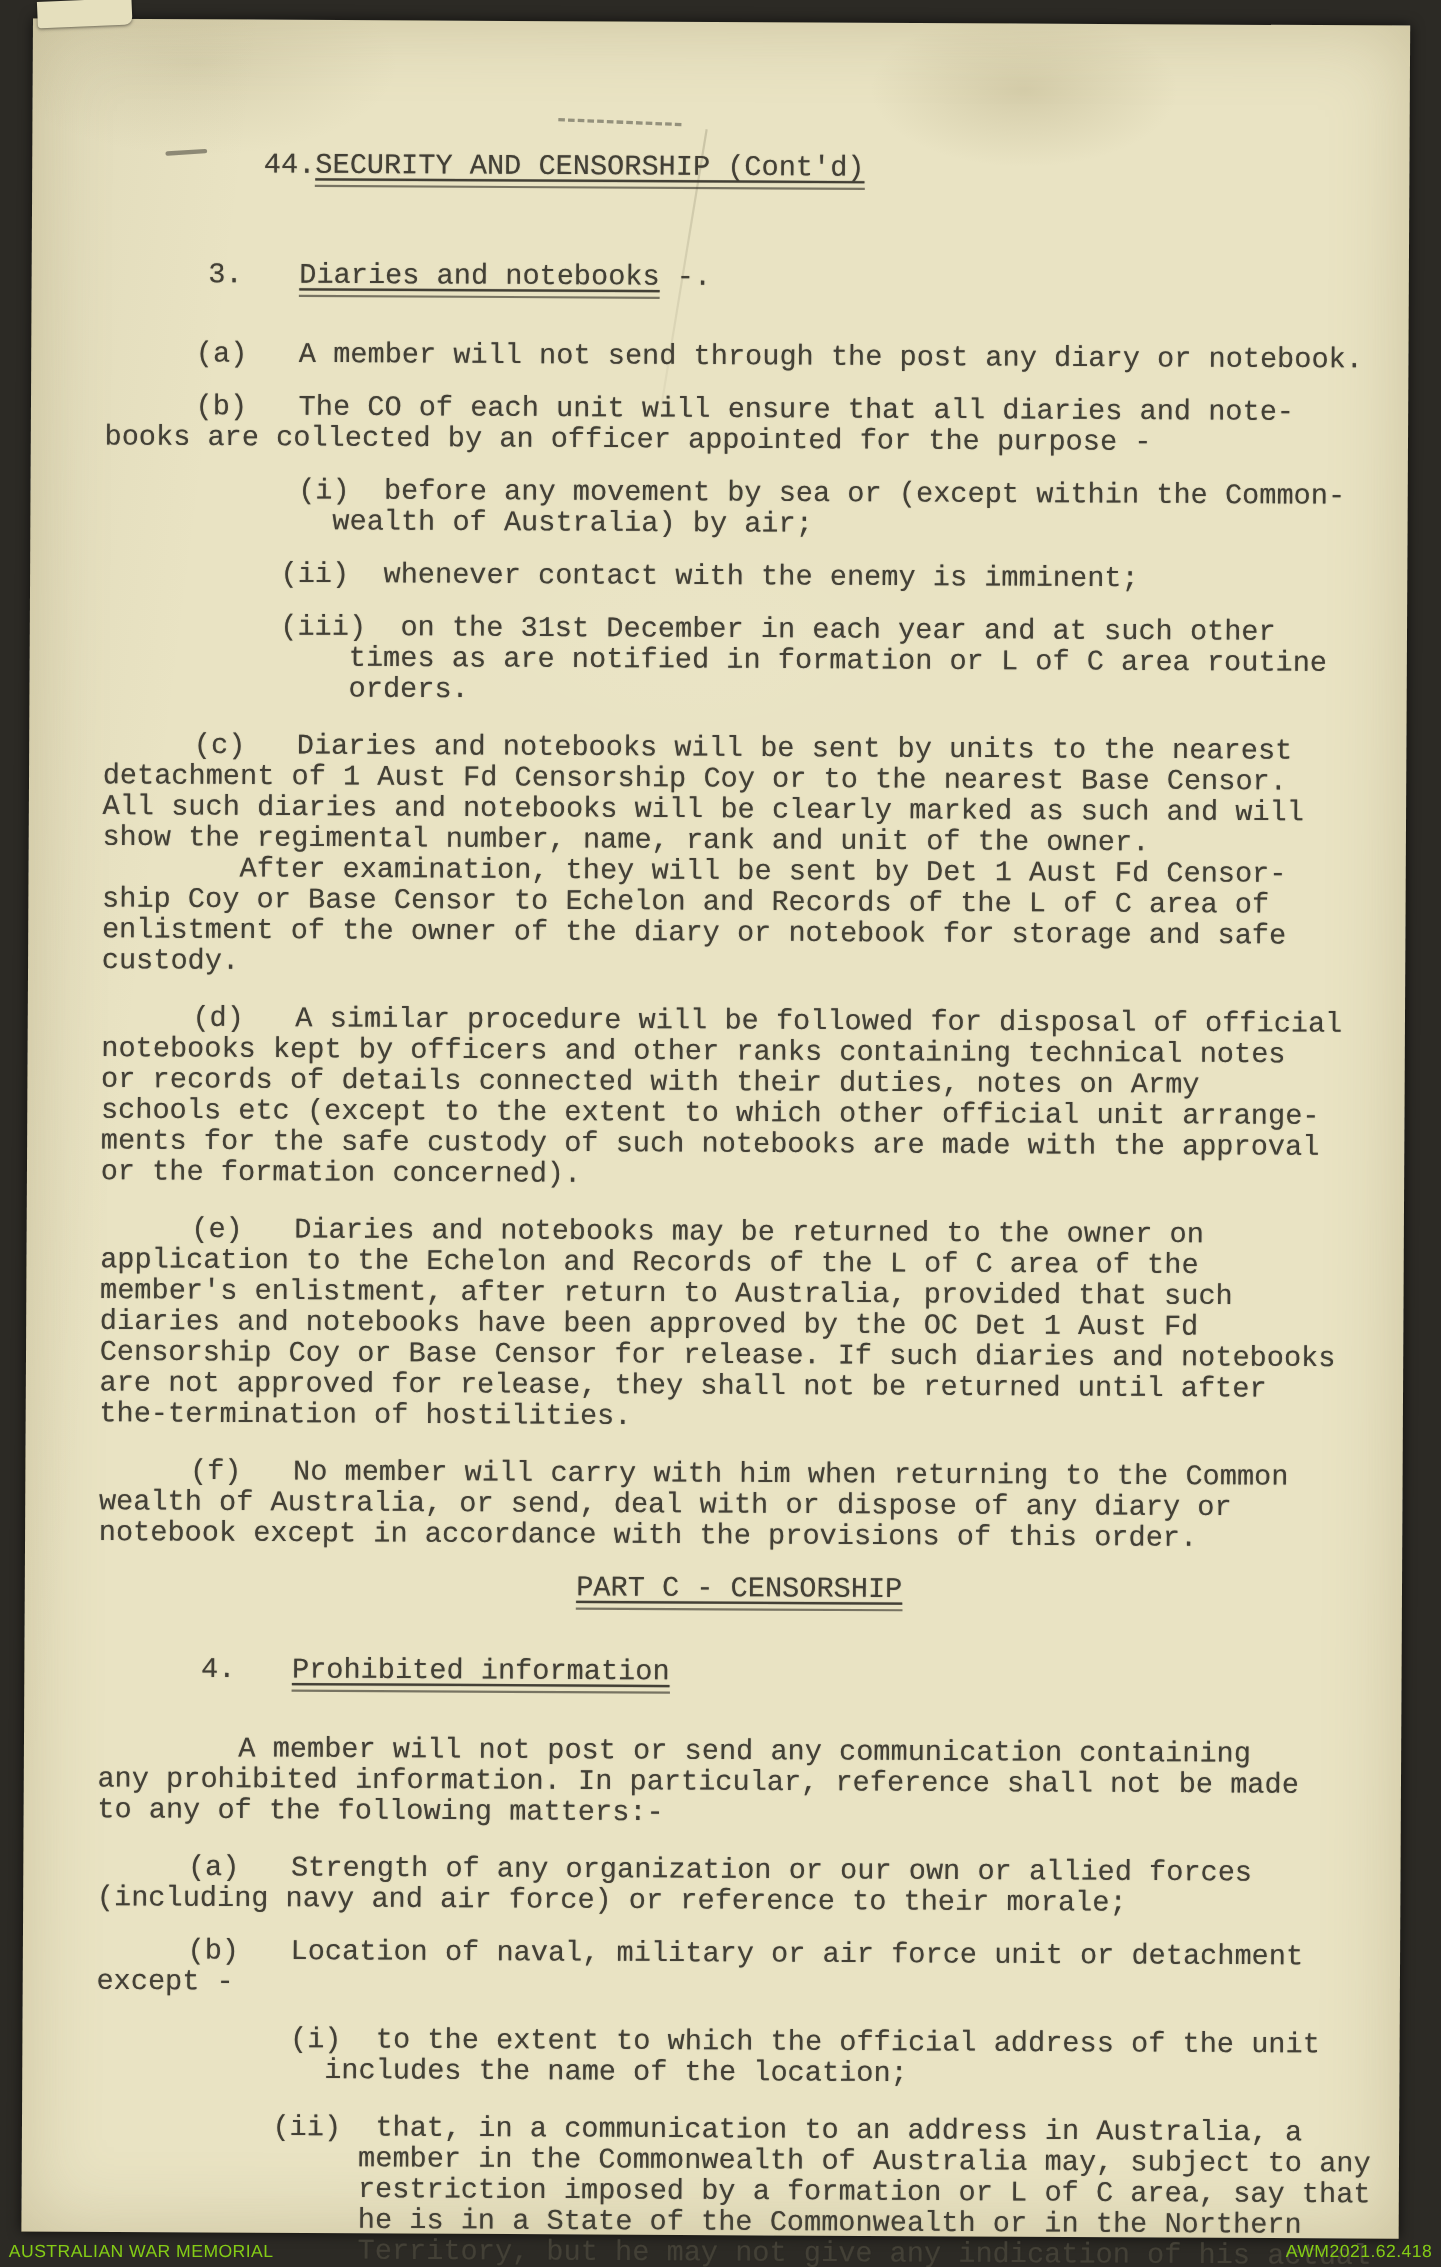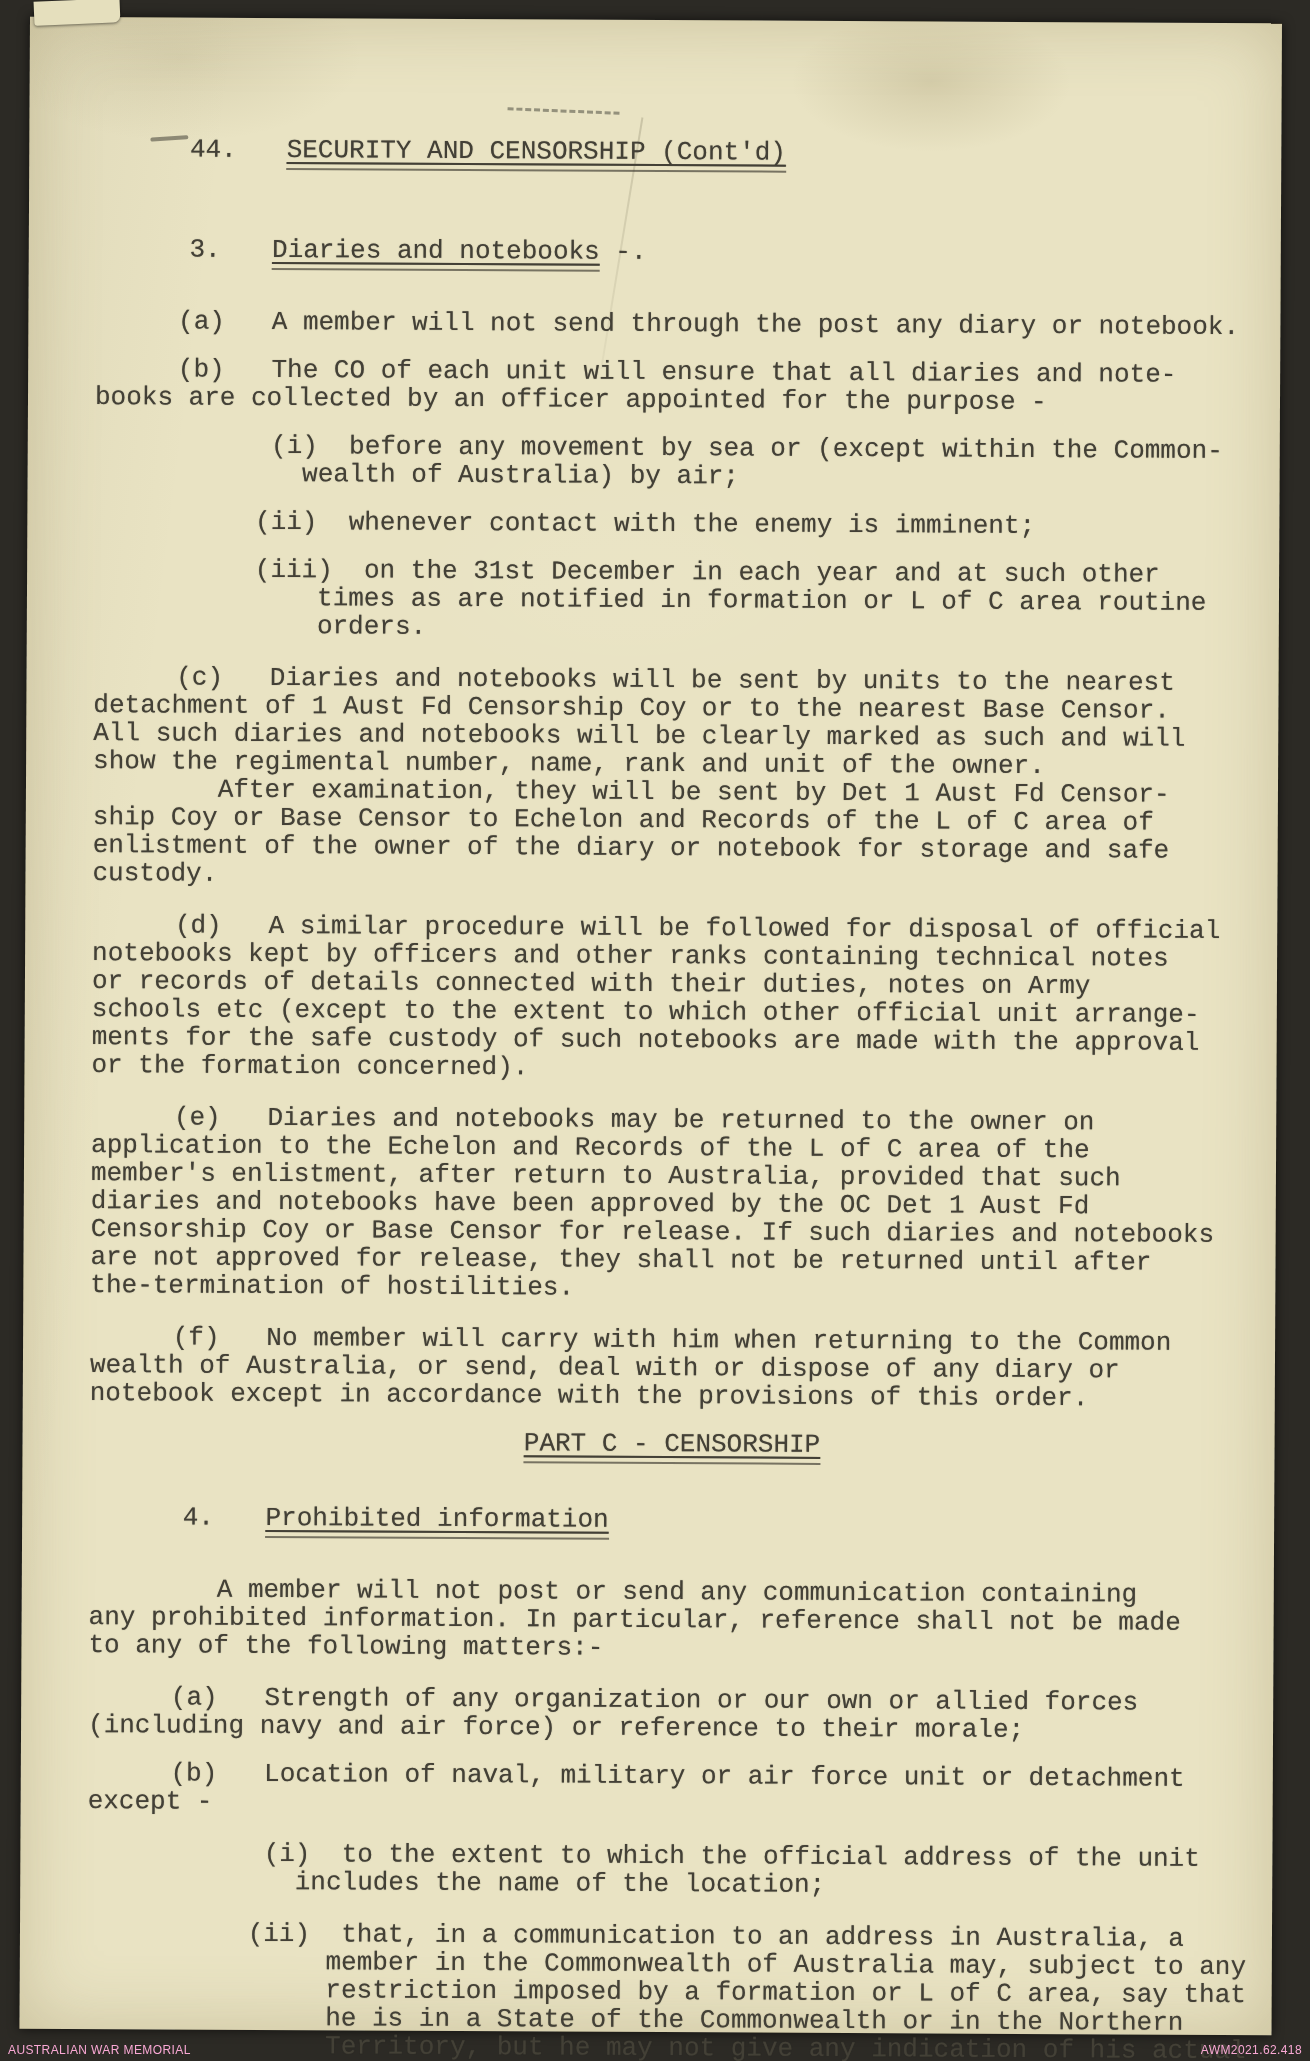--- a/index.html
+++ b/index.html
@@ -52,21 +52,21 @@
   
   .content {
     position:relative;
     padding:90px 20px 0 67px;
     font-size:26px; line-height:28px;
     color:#434036;
     text-shadow:0 0 1px rgba(62,60,52,.55);
   }
   .hrow { margin-bottom:16px; white-space:pre-wrap; }
   .ncell { display:inline-block; width:5.3ch; }
-  .hrow.h1 .ncell { width:6.2ch; }
+  .hrow.h1 .ncell { width:6.2ch;text-align:right; }
   .u2 {
     text-decoration:underline;
     text-decoration-thickness:2px;
     text-underline-offset:5px;
     border-bottom:2px solid rgba(58,56,46,.65);
     padding-bottom:3px;
   }
   .sfx { white-space:pre; }
   .para {
     white-space:pre-wrap;
@@ -75,22 +75,22 @@
   }
   .roman { margin-left:10.3ch; text-indent:0; }
   .indent8 { text-indent:8.2ch; }
   .center-head { text-align:center; margin:4px 0 20px 0; }
   .mb-big { margin-bottom:24px; }
   
   .footer {
     position:absolute; left:8px; right:8px; bottom:4px;
     display:flex; justify-content:space-between; align-items:flex-end;
     font-family:"Liberation Sans",sans-serif;
-    font-size:12px; letter-spacing:.4px;
-    color:#f9a8d4;
+    font-size:16px; letter-spacing:.4px;
+    color:#84cc16;
   }
 </style>
 </head>
 <body>
 
 <div class="paper">
   <div class="crease"></div>
   <div class="specks"></div>
   <div class="penmark"></div>
 

